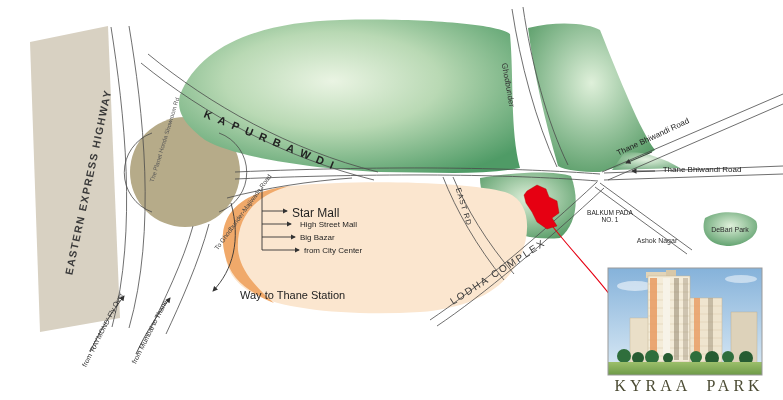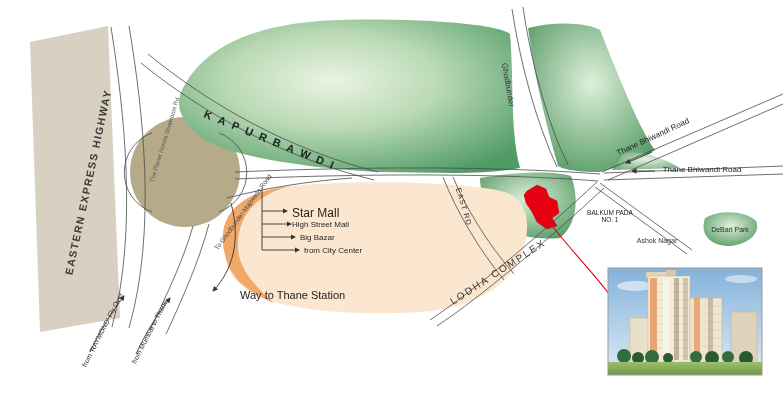--- a/index.html
+++ b/index.html
@@ -175,23 +175,24 @@
 
   <div class="lbl" style="left:584px; top:209px; width:52px; white-space:normal; text-align:center; font-size:6.5px; color:#222;">BALKUM PADA NO. 1</div>
 
   <div class="lbl c" style="left:657px; top:241px; font-size:7px; color:#333;">Ashok Nagar</div>
 
   <div class="lbl c" style="left:730px; top:230px; font-size:7px; color:#2c2c2c;">DeBari Park</div>
 
   <div class="lbl c" style="left:498px; top:272px; transform:translate(-50%,-50%) rotate(-33deg); font-size:10px; letter-spacing:2px; color:#3a3a3a;">LODHA COMPLEX</div>
 
   <div class="lbl" style="left:292px; top:207px; font-size:12px;">Star Mall</div>
-  <div class="lbl" style="left:292px; top:220px; font-size:8px;">High Street Mall</div>
+  <div class="lbl" style="left:300px; top:220px; font-size:8px;">High Street Mall</div>
   <div class="lbl" style="left:300px; top:233px; font-size:8px;">Big Bazar</div>
   <div class="lbl" style="left:304px; top:246px; font-size:8px;">from City Center</div>
 
   <div class="lbl" style="left:240px; top:289px; font-size:11px; color:#222;">Way to Thane Station</div>
 
   <div class="lbl c" style="left:103px; top:330px; transform:translate(-50%,-50%) rotate(-63deg); font-size:7px; color:#333;">from 'RAYMOND' Fly Over</div>
 
   <div class="lbl c" style="left:150px; top:332px; transform:translate(-50%,-50%) rotate(-63deg); font-size:7px; color:#333;">from Mumbai to Thane</div>
 
+  <div class="brand">KYRAA PARK</div>
 </div>
 
 </body></html>

